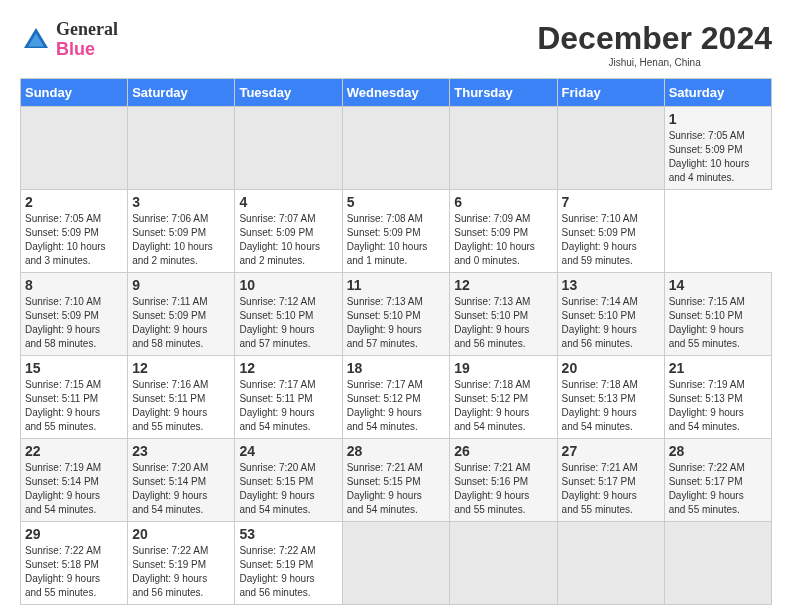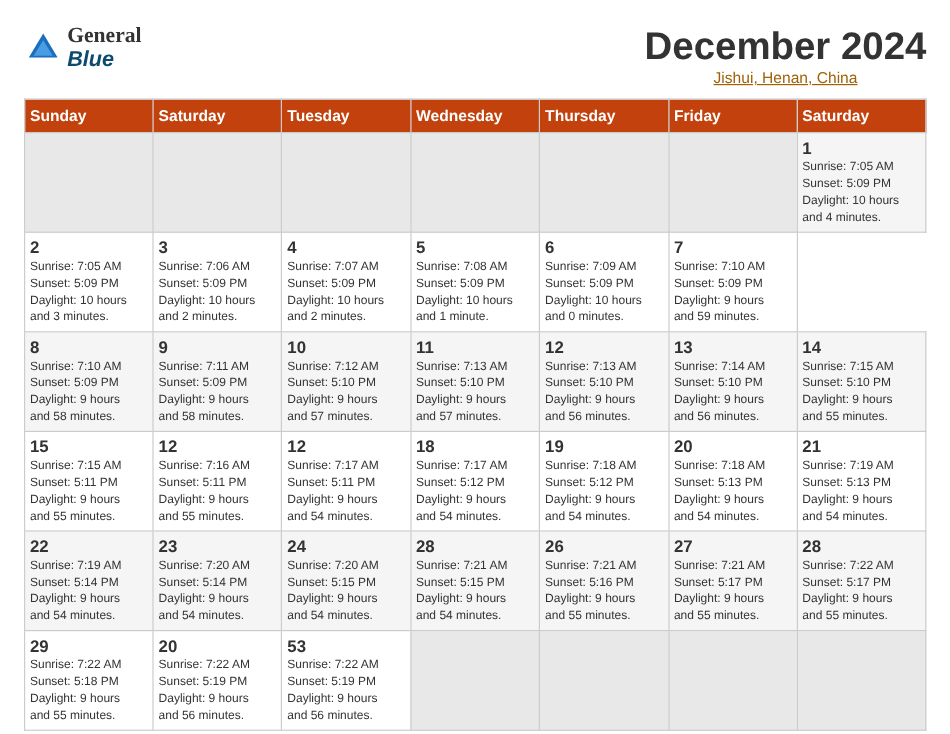--- a/index.html
+++ b/index.html
@@ -20,46 +20,45 @@
       display: flex;
       align-items: center;
     }
     .logo-text {
       font-size: 18px;
       font-weight: bold;
       color: #333;
       line-height: 1.1;
     }
     .logo-text .general { display: block; font-family: Liberation Serif, serif; }
-    .logo-text .blue { color: #0c4a6e; font-style: italic; }
+    .logo-text .blue { color: #ec4899; }
     .logo-icon {
       width: 32px;
       height: 32px;
       margin-right: 4px;
     }
     .title-block {
       text-align: center;
     }
     .month-year {
       font-size: 32px;
       font-weight: bold;
       color: #333;
     }
     .location {
-      font-size: 13px;
-      color: #a16207;
-      text-decoration: underline;
+      font-size: 10px;
+      color: #404040;
     }
     .calendar {
       width: 100%;
       border-collapse: collapse;
       font-size: 11px;
     }
     .calendar th {
-      background-color: #c2410c;
+      background-color: #3b82f6;
       color: #fff;
       padding: 6px 4px;
       text-align: left;
       font-size: 13px;
       font-weight: bold;
       border: 1px solid #ccc;
     }
     .calendar td {
       vertical-align: top;
       border: 1px solid #ccc;

